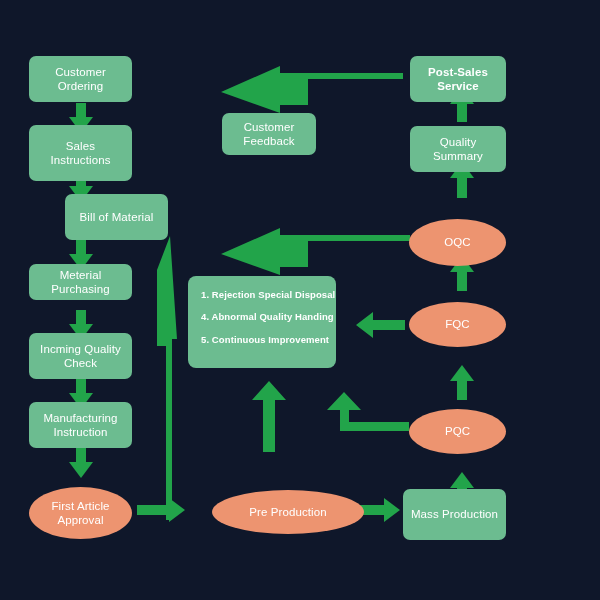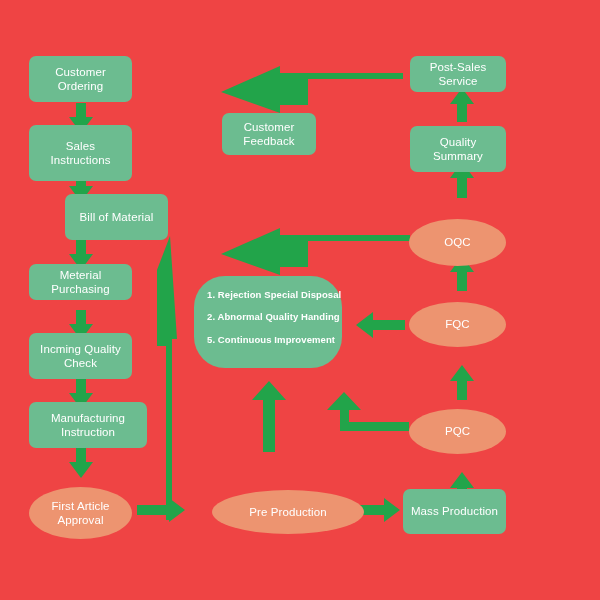--- a/index.html
+++ b/index.html
@@ -5,21 +5,21 @@
 <style>
   html, body {
     margin: 0;
     padding: 0;
     background: #ffffff;
   }
   #canvas {
     position: relative;
     width: 600px;
     height: 600px;
-    background: #ef4444;
+    background: #0f172a;
     font-family: "Liberation Sans", sans-serif;
     overflow: hidden;
   }
   #edges {
     position: absolute;
     left: 0;
     top: 0;
     width: 600px;
     height: 600px;
     pointer-events: none;
@@ -163,64 +163,64 @@
   <div class="node proc" style="left:29px; top:264px; width:103px; height:36px;">
     <span class="lbl">Meterial
 Purchasing</span>
   </div>
 
   <div class="node proc" style="left:29px; top:333px; width:103px; height:46px;">
     <span class="lbl">Incming Quality
 Check</span>
   </div>
 
-  <div class="node proc" style="left:29px; top:402px; width:118px; height:46px;">
+  <div class="node proc" style="left:29px; top:402px; width:103px; height:46px;">
     <span class="lbl">Manufacturing
 Instruction</span>
   </div>
 
   <div class="node qc" style="left:29px; top:487px; width:103px; height:52px;">
     <span class="lbl">First Article
 Approval</span>
   </div>
 
   <div class="node qc" style="left:212px; top:490px; width:152px; height:44px;">
     <span class="lbl">Pre Production</span>
   </div>
 
-  <div class="node proc" style="left:403px; top:489px; width:103px; height:45px;">
+  <div class="node proc" style="left:403px; top:489px; width:103px; height:51px;">
     <span class="lbl">Mass Production</span>
   </div>
 
   <div class="node qc" style="left:409px; top:409px; width:97px; height:45px;">
     <span class="lbl">PQC</span>
   </div>
 
   <div class="node qc" style="left:409px; top:302px; width:97px; height:45px;">
     <span class="lbl">FQC</span>
   </div>
 
   <div class="node qc" style="left:409px; top:219px; width:97px; height:47px;">
     <span class="lbl">OQC</span>
   </div>
 
   <div class="node proc" style="left:410px; top:126px; width:96px; height:46px;">
     <span class="lbl">Quality
 Summary</span>
   </div>
 
-  <div class="node proc" style="left:410px; top:56px; width:96px; height:36px;">
+  <div class="node proc" style="left:410px; top:56px; width:96px; height:46px;font-weight:bold;">
     <span class="lbl">Post-Sales
 Service</span>
   </div>
 
   <div class="node proc" style="left:222px; top:113px; width:94px; height:42px;">
     <span class="lbl">Customer
 Feedback</span>
   </div>
 
-  <div class="node proc listbox" style="left:194px; top:276px; width:148px; height:92px;border-radius:31px;">
+  <div class="node proc listbox" style="left:188px; top:276px; width:148px; height:92px;">
     <div class="li">1. Rejection Special Disposal</div>
-    <div class="li">2. Abnormal Quality Handing</div>
+    <div class="li">4. Abnormal Quality Handing</div>
     <div class="li">5. Continuous Improvement</div>
   </div>
 
 </div>
 
 </body></html>

